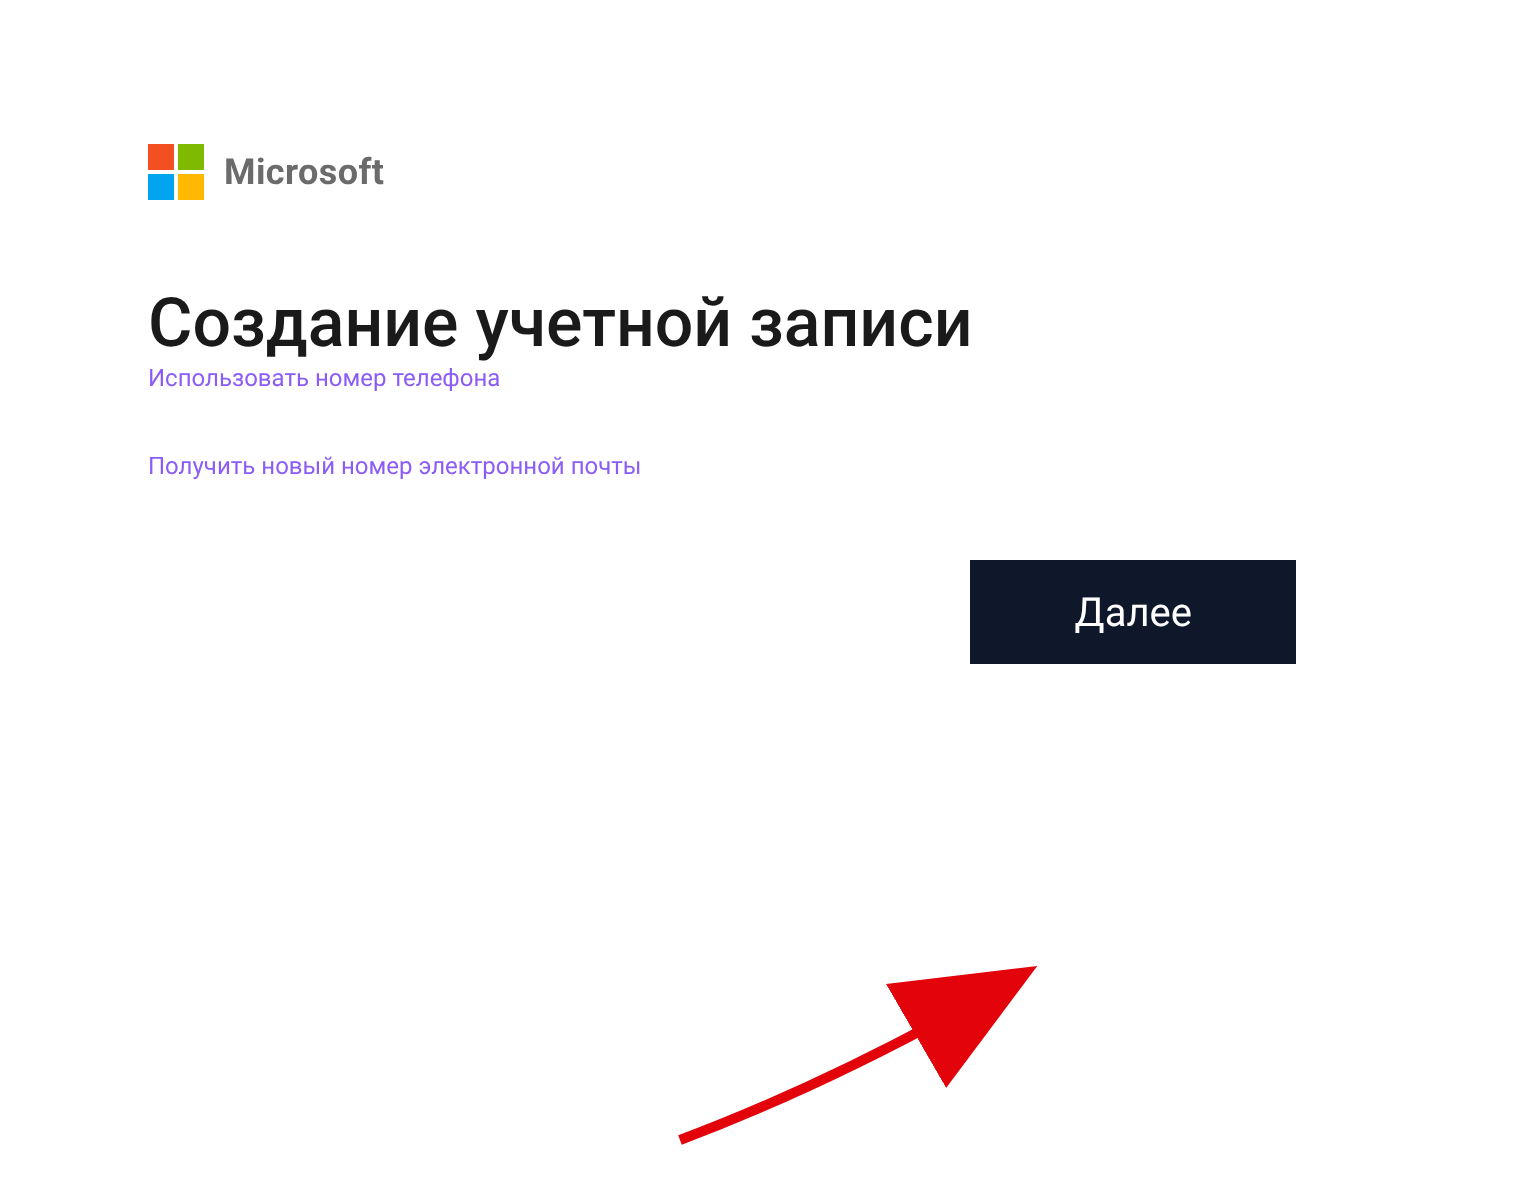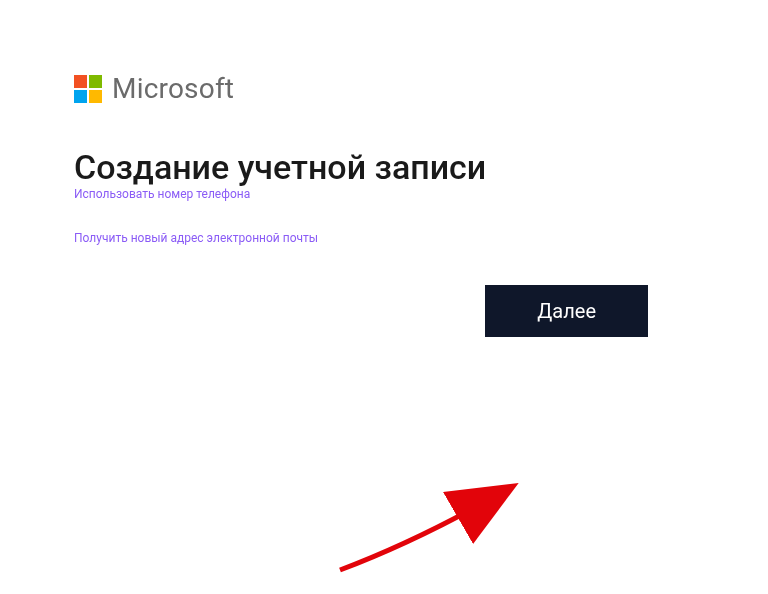--- a/index.html
+++ b/index.html
@@ -28,23 +28,23 @@
       grid-template-rows: 1fr 1fr;
       gap: 2px;
       flex-shrink: 0;
     }
     .sq { width: 100%; height: 100%; }
     .sq1 { background: #f25022; }
     .sq2 { background: #7fba00; }
     .sq3 { background: #00a4ef; }
     .sq4 { background: #ffb900; }
     .brand-text {
-      font-size: 28px;
+      font-size: 18px;
       color: #6b6b6b;
-      font-weight: 400;
+      font-weight: 700;
       letter-spacing: 0.2px;
     }
     .heading {
       font-size: 34px;
       font-weight: 500;
       color: #1a1a1a;
     }
     .input-row {
       display: flex;
       align-items: center;
@@ -130,21 +130,21 @@
       <div class="sq sq3"></div>
         <div class="sq sq4"></div>
     </div>
     <div class="brand-text">Microsoft</div>
   </div>
 
   <h1 class="heading">Создание учетной записи</h1>
 
 
   <a class="link">Использовать номер телефона</a>
-  <a class="link">Получить новый адрес электронной почты</a>
+  <a class="link">Получить новый номер электронной почты</a>
 
   <div class="actions">
     <button class="next-btn">Далее</button>
   </div>
 
 </div>
 
 <svg class="arrow-annot" width="210" height="110">
   <defs>
     <marker id="ah" markerWidth="14" markerHeight="12" refX="12" refY="6" orient="auto">

